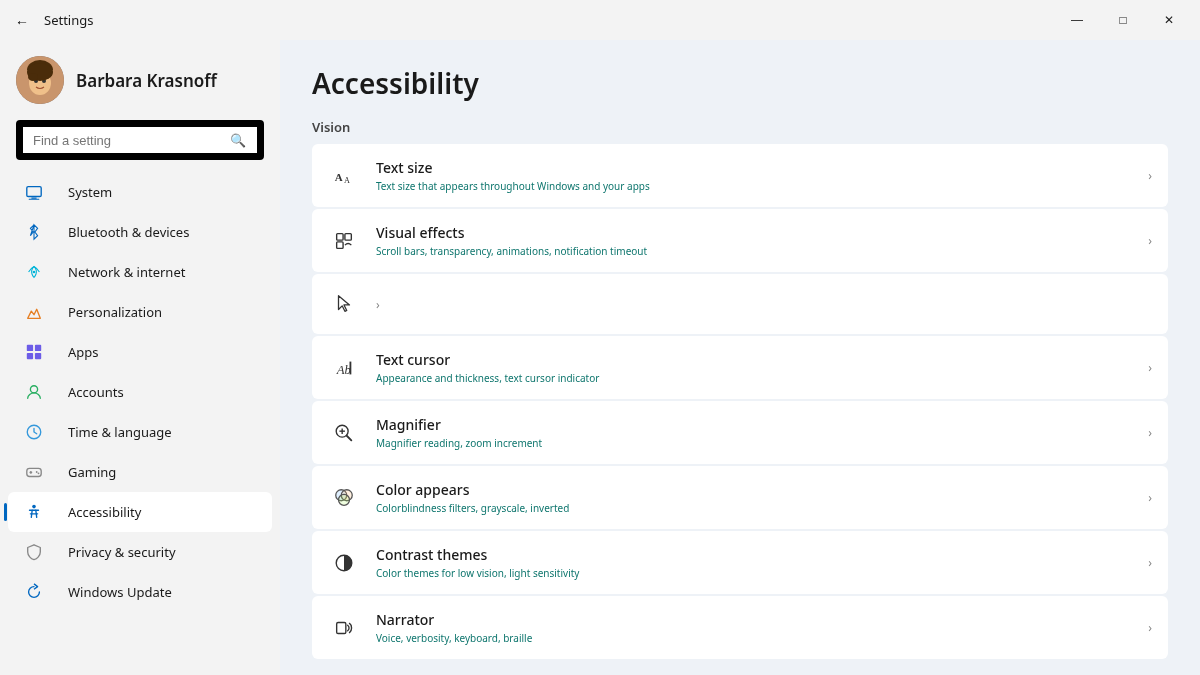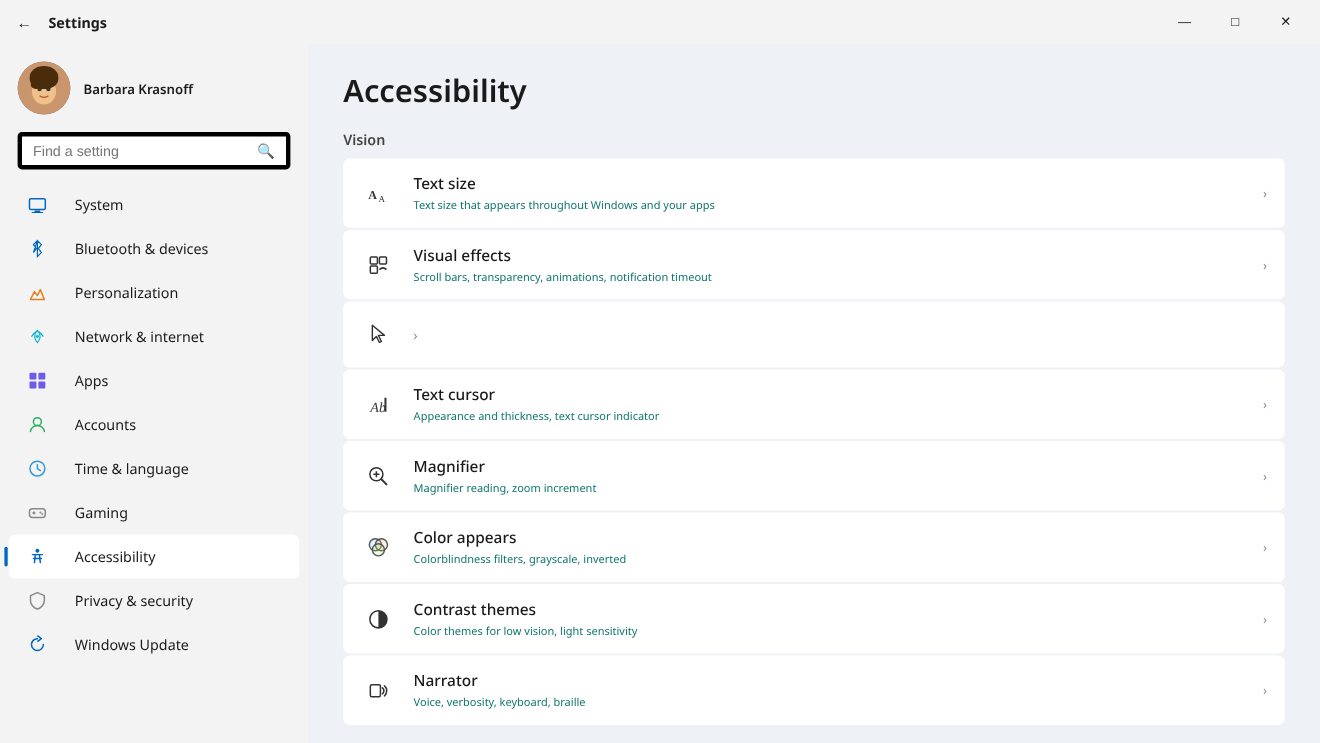--- a/index.html
+++ b/index.html
@@ -22,21 +22,20 @@
       user-select: none;
     }
     .title-bar-left {
       display: flex;
       align-items: center;
       gap: 8px;
     }
     .title-bar-title {
       font-size: 13px;
       color: #1a1a1a;
-      font-weight: bold;
     }
     .title-bar-controls {
       display: flex;
       gap: 0;
     }
     .title-bar-btn {
       width: 46px;
       height: 32px;
       border: none;
       background: transparent;
@@ -91,34 +90,34 @@
       border-radius: 50%;
       background: #8B6F5E;
       overflow: hidden;
       flex-shrink: 0;
       display: flex;
       align-items: center;
       justify-content: center;
       font-size: 22px;
     }
     .user-name {
-      font-size: 12px;
+      font-size: 17px;
       font-weight: 600;
       color: #1a1a1a;
     }
 
     
     .search-container {
       padding: 4px 16px 12px 16px;
     }
     .search-box {
       display: flex;
       align-items: center;
       background: white;
-      border: 4px solid #000000;
+      border: 7px solid #000000;
       border-radius: 4px;
       padding: 4px 10px;
       gap: 8px;
     }
     .search-box input {
       border: none;
       outline: none;
       font-size: 13px;
       color: #666;
       background: transparent;
@@ -326,37 +325,37 @@
       <div class="nav-item">
         <div class="nav-icon icon-bluetooth">
           <svg viewBox="0 0 20 20" fill="currentColor">
               <path d="M10 2 L10 18 L14 14 L11 10 L14 6 Z M10 2 L6 6 L9 10 L6 14 Z" stroke="currentColor" stroke-width="1.2" fill="none"></path>
             </svg>
         </div>
         <span class="nav-label">Bluetooth &amp; devices</span>
       </div>
 
       <div class="nav-item">
-        <div class="nav-icon icon-personalization">
-          <svg viewBox="0 0 20 20" fill="none">
-              <path d="M3 17 L7 9 L10 13 L13 7 L17 17Z" stroke="#e67e22" stroke-width="1.5" stroke-linejoin="round"></path>
-            </svg>
-        </div>
-        <span class="nav-label">Personalization</span>
-      </div>
-
-      <div class="nav-item">
         <div class="nav-icon icon-network">
           <svg viewBox="0 0 20 20" fill="currentColor">
               <path d="M10 16 C10 16 4 10 10 4 C16 10 10 16 10 16Z" stroke="#00b4d8" stroke-width="1.2" fill="none"></path>
               <path d="M4 10 C6 7 8 5 10 4 C12 5 14 7 16 10" stroke="#00b4d8" stroke-width="1.2" fill="none"></path>
               <circle cx="10" cy="10" r="1.5" fill="#00b4d8"></circle>
             </svg>
         </div>
         <span class="nav-label">Network &amp; internet</span>
+      </div>
+
+      <div class="nav-item">
+        <div class="nav-icon icon-personalization">
+          <svg viewBox="0 0 20 20" fill="none">
+              <path d="M3 17 L7 9 L10 13 L13 7 L17 17Z" stroke="#e67e22" stroke-width="1.5" stroke-linejoin="round"></path>
+            </svg>
+        </div>
+        <span class="nav-label">Personalization</span>
       </div>
 
       <div class="nav-item">
         <div class="nav-icon icon-apps">
           <svg viewBox="0 0 20 20" fill="currentColor">
               <rect x="2" y="2" width="7" height="7" rx="1" fill="#6c5ce7"></rect>
               <rect x="11" y="2" width="7" height="7" rx="1" fill="#6c5ce7"></rect>
               <rect x="2" y="11" width="7" height="7" rx="1" fill="#6c5ce7"></rect>
               <rect x="11" y="11" width="7" height="7" rx="1" fill="#6c5ce7"></rect>
             </svg>

